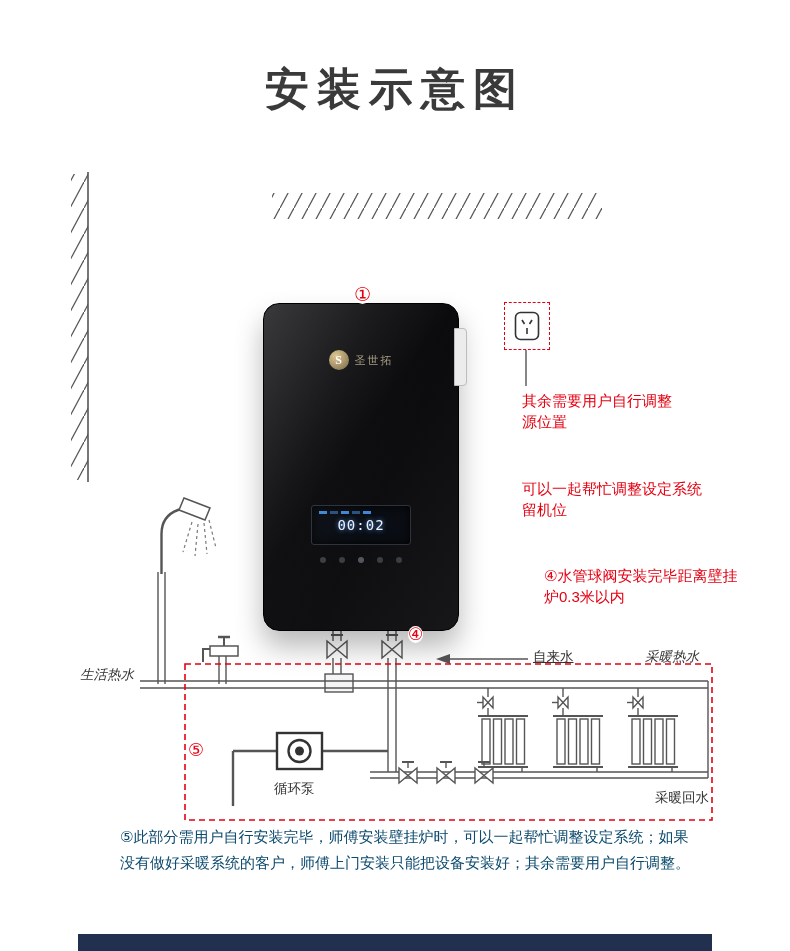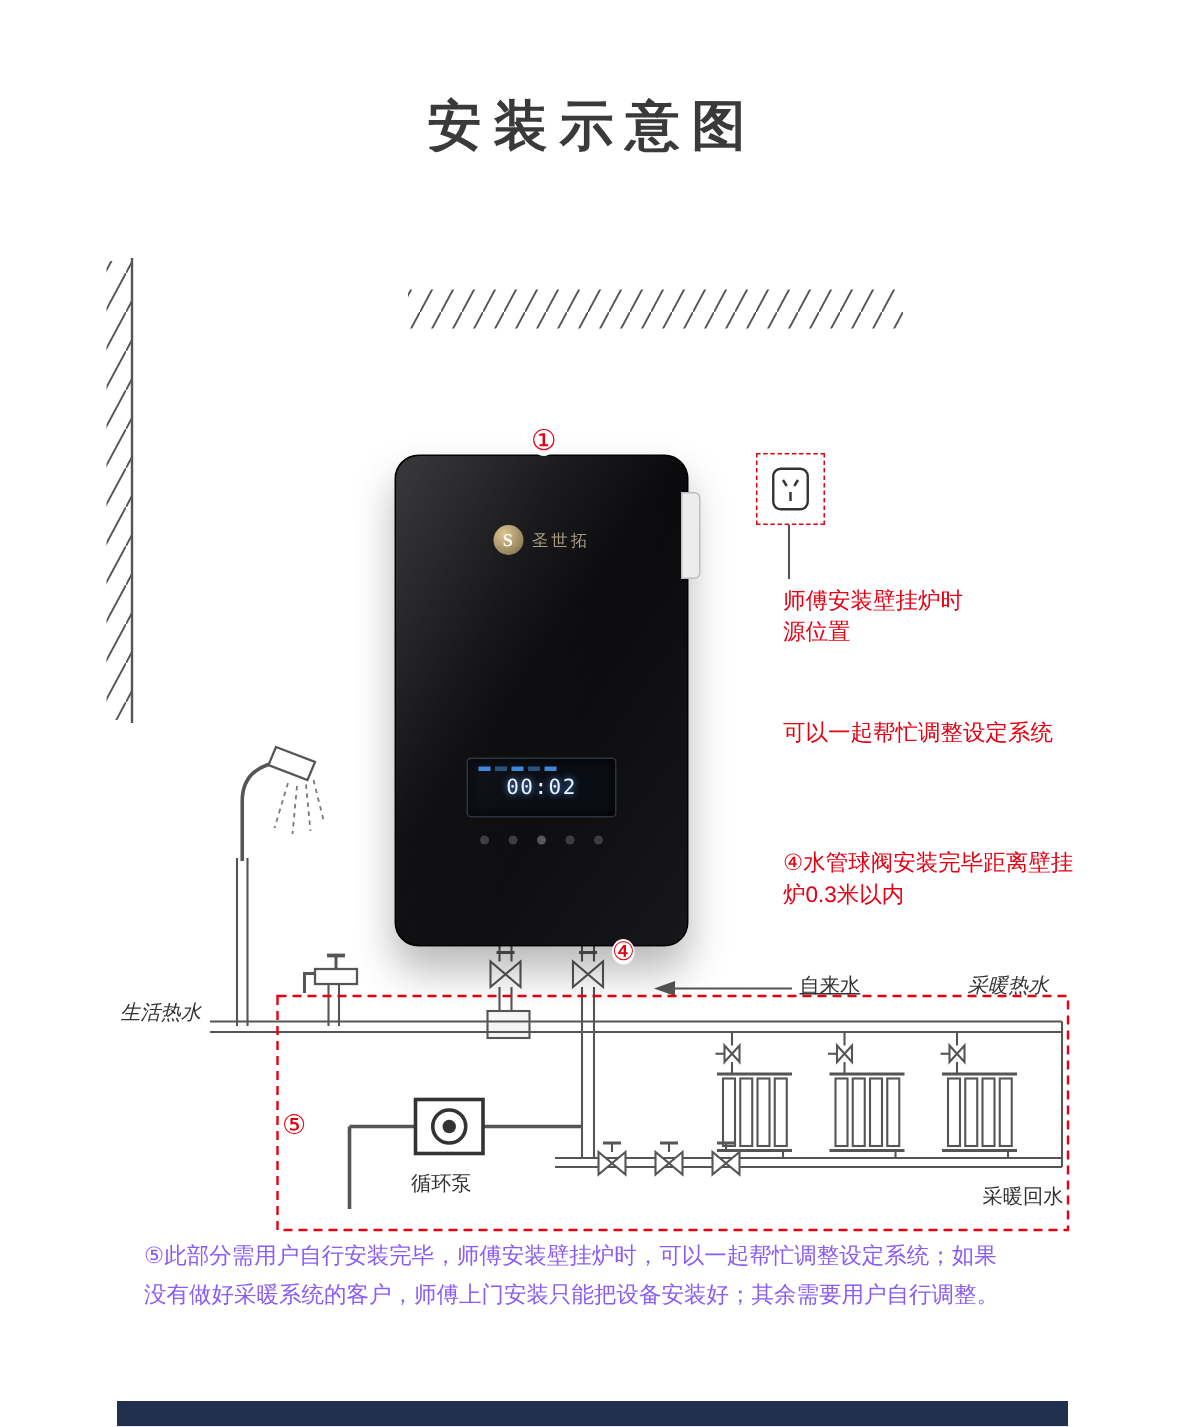--- a/index.html
+++ b/index.html
@@ -1,25 +1,25 @@
 <!DOCTYPE html>
 <html><head>
 <meta charset="utf-8">
 <style>
   html,body{margin:0;padding:0;background:#fff;}
   .page{position:relative;width:790px;height:951px;background:#fff;overflow:hidden;
         font-family:"Liberation Sans","DejaVu Sans",sans-serif;color:#333;}
   .abs{position:absolute;}
-  .title{left:0;right:0;top:60px;text-align:center;font-size:36px;font-weight:700;
+  .title{left:0;right:0;top:60px;text-align:center;font-size:44px;font-weight:700;
          color:#3a3a3a;letter-spacing:8px;}
   svg.diagram{left:0;top:0;pointer-events:none;}
   .note{color:#e60012;font-size:15px;line-height:21px;white-space:nowrap;}
   .lbl{font-size:13.5px;color:#333;white-space:nowrap;}
   .marker{color:#e60012;font-weight:400;background:#fff;border-radius:50%;line-height:1;}
-  .footnote{left:96px;color:#8b5cf6;font-size:15px;white-space:nowrap;}
+  .footnote{left:120px;color:#0c4a6e;font-size:15px;white-space:nowrap;}
   .footer-bar{left:78px;right:78px;top:934px;height:17px;background:#22304f;}
 
   
   .boiler{left:263px;top:303px;width:194px;height:326px;border-radius:16px;
           background:linear-gradient(125deg,#232326 0%,#0a0a0c 45%,#17171a 100%);
           box-shadow:0 16px 28px rgba(0,0,0,.28);border:1px solid #000;}
   .boiler::after{content:"";position:absolute;inset:0;border-radius:16px;
           background:linear-gradient(115deg,rgba(255,255,255,.10) 0%,rgba(255,255,255,.03) 32%,transparent 60%);}
   .side-bracket{position:absolute;right:-9px;top:24px;width:11px;height:56px;background:#ececec;
           border:1px solid #bdbdbd;border-radius:0 4px 4px 0;}
@@ -239,27 +239,28 @@
   <div class="abs outlet-box">
     <svg width="26" height="30" viewBox="0 0 26 30">
       <rect x="1.5" y="1.5" width="23" height="27" rx="5" fill="#fff" stroke="#333" stroke-width="1.6"></rect>
       <line x1="8" y1="9" x2="10.5" y2="13" stroke="#333" stroke-width="1.6"></line>
       <line x1="18" y1="9" x2="15.5" y2="13" stroke="#333" stroke-width="1.6"></line>
       <line x1="13" y1="17" x2="13" y2="23" stroke="#333" stroke-width="1.6"></line>
     </svg>
   </div>
 
   <div class="abs note" style="left:522px;top:390px;">
-    <div>师傅安装壁挂炉时</div>
+    <div>其余需要用户自行调整</div>
     <div>源位置</div>
   </div>
   <div class="abs note" style="left:522px;top:478px;">
     <div>可以一起帮忙调整设定系统</div>
-  </div>
-  <div class="abs note" style="left:522px;top:565px;">
+    <div>留机位</div>
+  </div>
+  <div class="abs note" style="left:544px;top:565px;">
     <div>④水管球阀安装完毕距离壁挂</div>
     <div>炉0.3米以内</div>
   </div>
 
   <div class="abs lbl" style="left:533px;top:648px;text-decoration:underline;">自来水</div>
   <div class="abs lbl" style="left:645px;top:648px;font-style:italic;">采暖热水</div>
   <div class="abs lbl" style="left:80px;top:666px;font-style:italic;">生活热水</div>
   <div class="abs lbl" style="left:274px;top:780px;">循环泵</div>
   <div class="abs lbl" style="left:643px;top:789px;margin-left:12px;">采暖回水</div>
 

